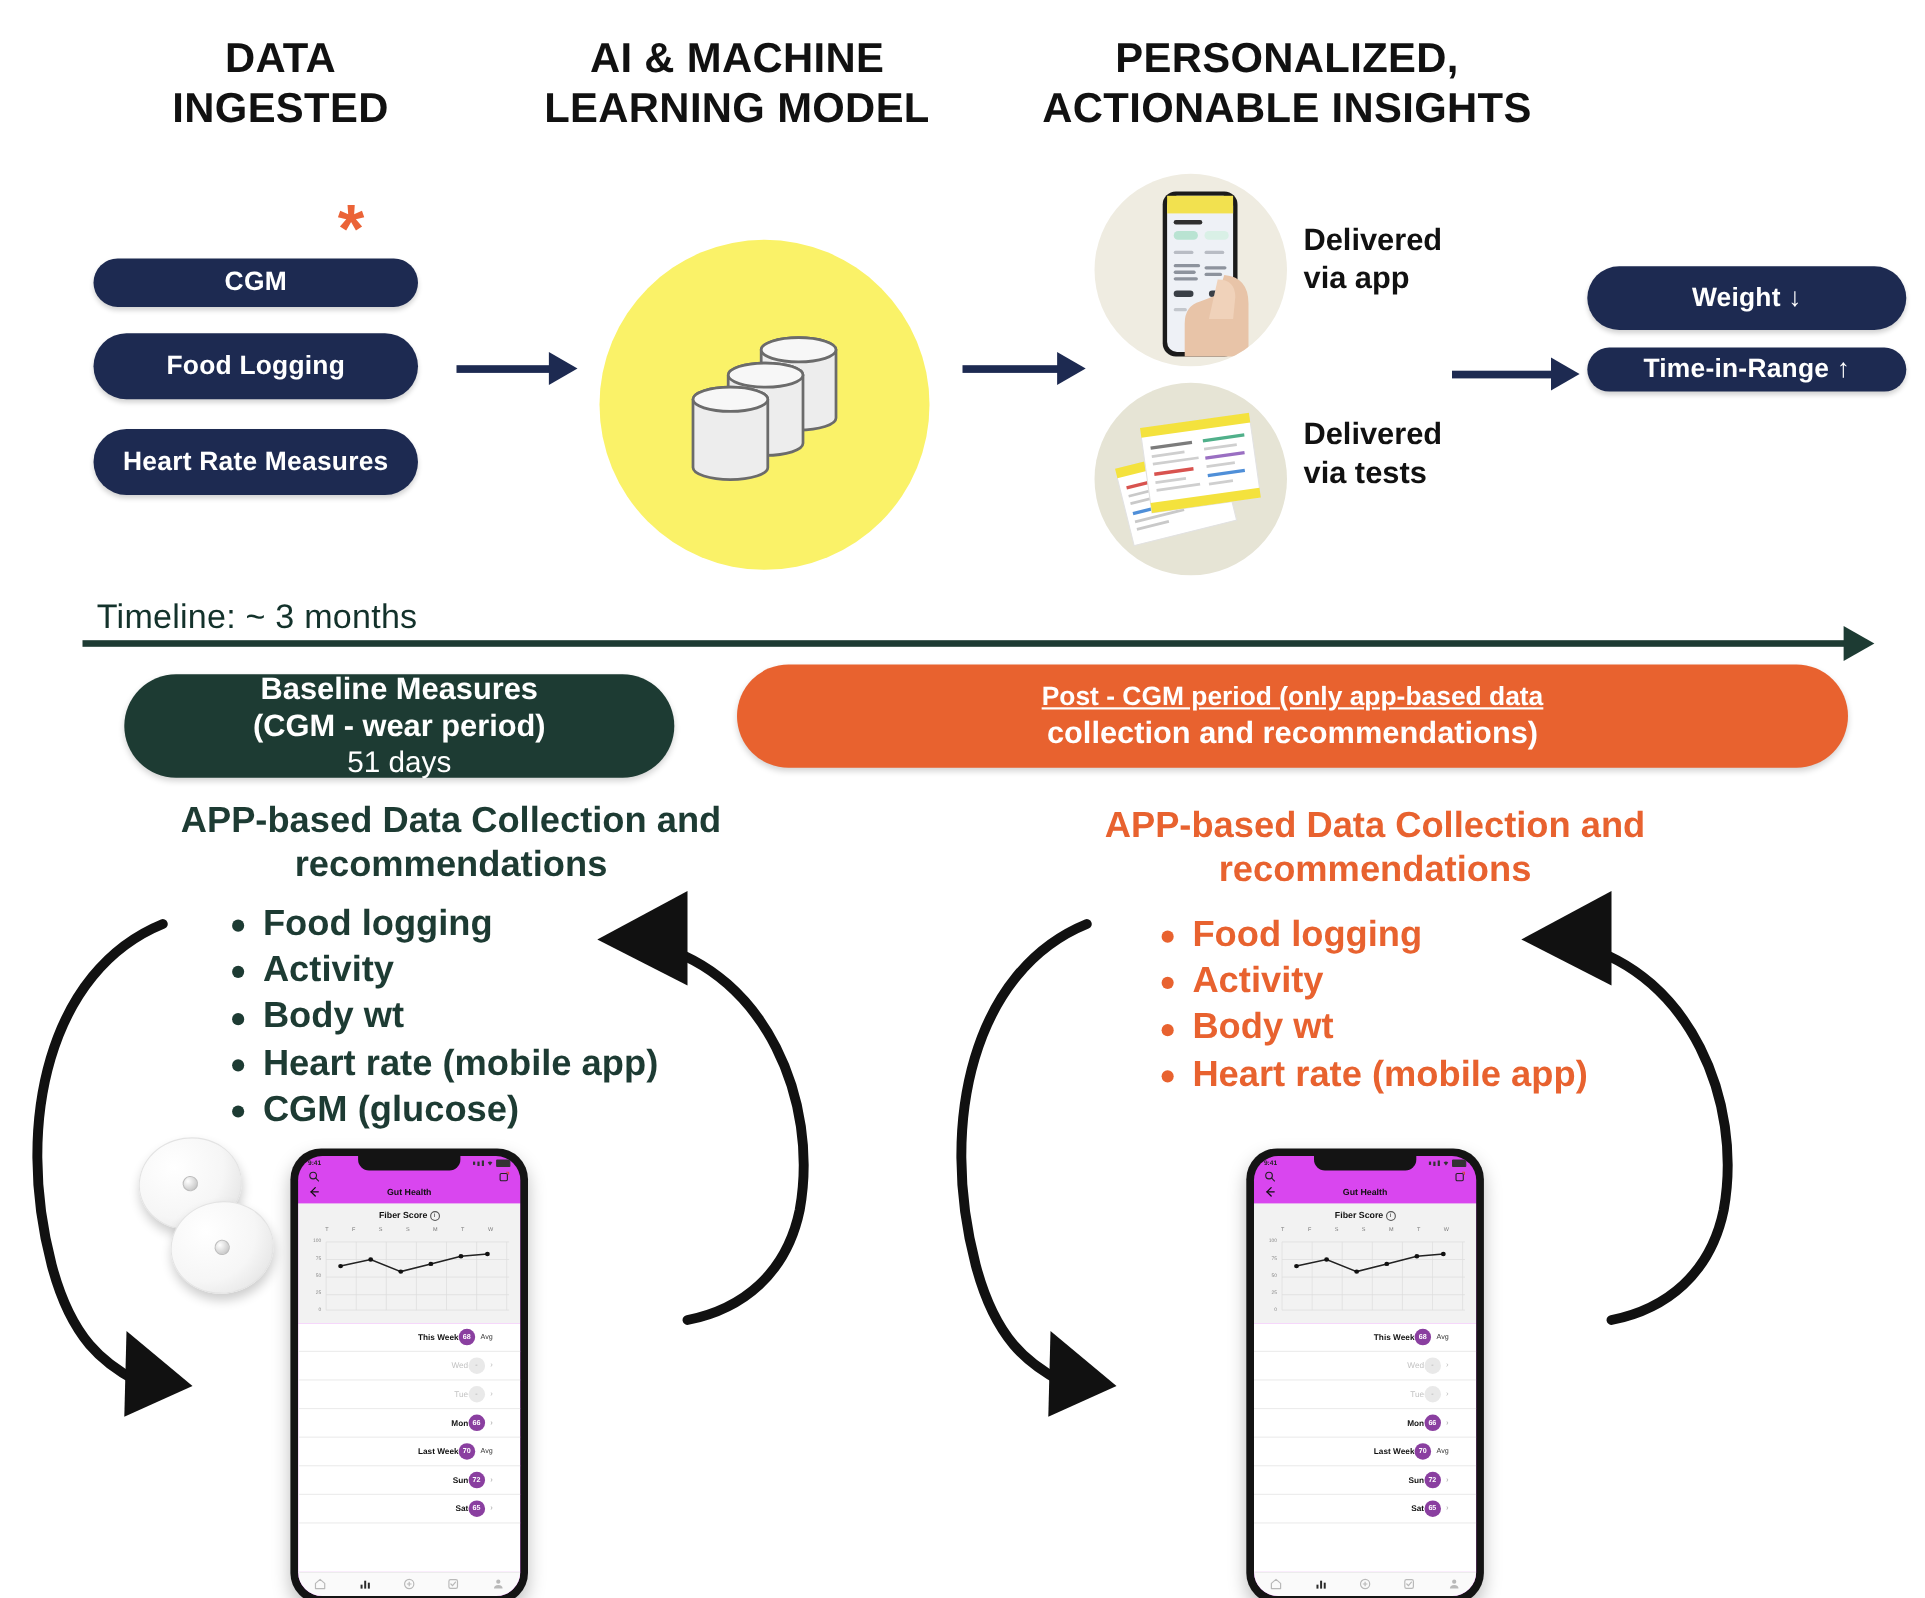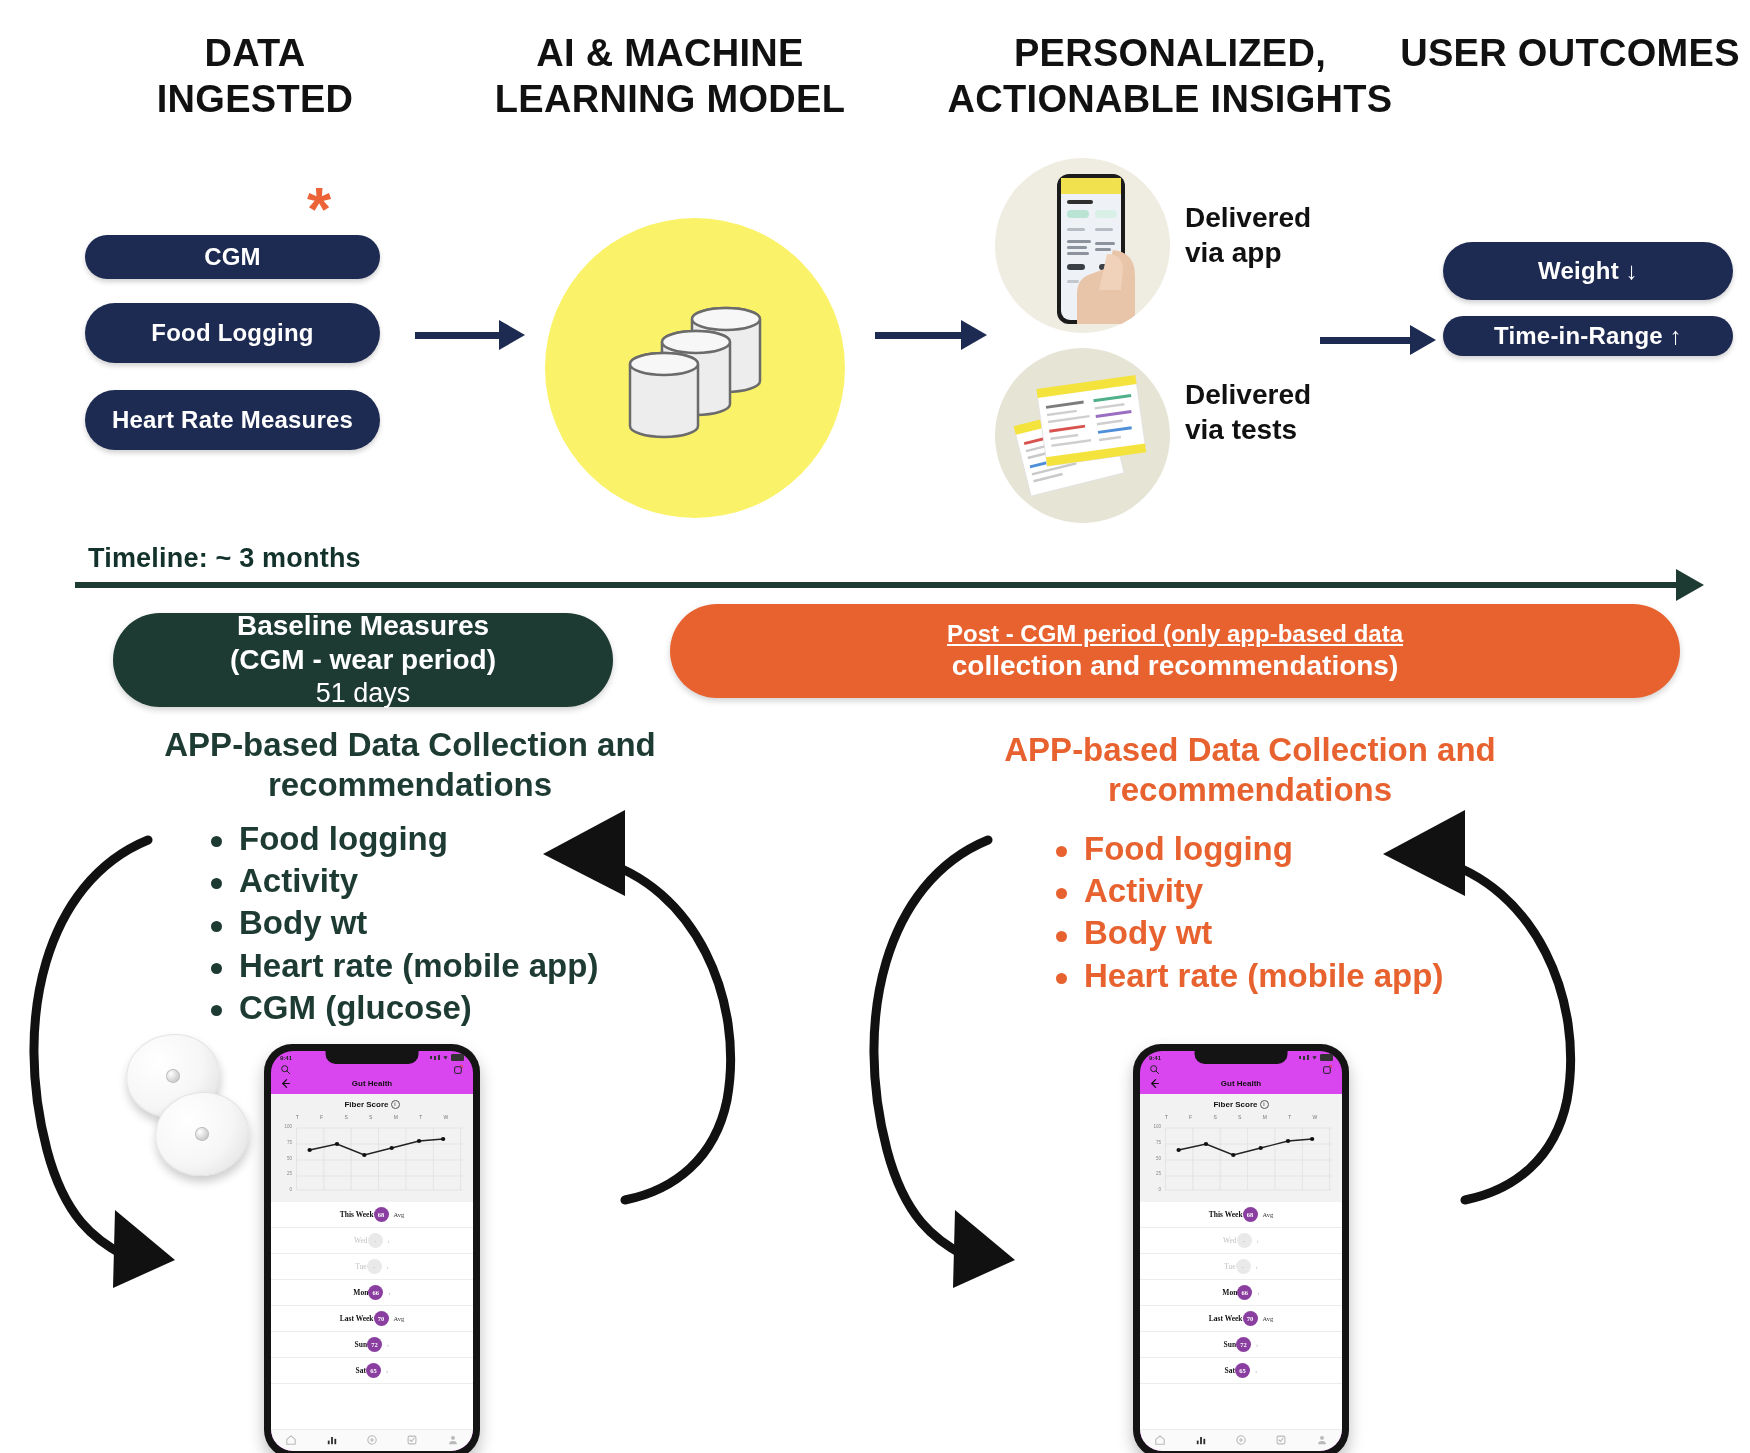--- a/index.html
+++ b/index.html
@@ -48,21 +48,21 @@
   .photo-circle{position:absolute;border-radius:50%;overflow:hidden;}
   .photo-app{background:#efece1;}
   .photo-tests{background:#e6e4d5;}
   .side-label{
     position:absolute;font-weight:bold;font-size:28px;line-height:1.25;
     color:#111;white-space:pre-line;
   }
 
   
   .timeline-label{
-    position:absolute;font-weight:bold;font-size:27px;color:#13322b;letter-spacing:.2px;
+    position:absolute;font-weight:normal;font-size:31px;color:#13322b;letter-spacing:.2px;
   }
   .timeline-line{position:absolute;height:6px;background:#1d3b33;}
   .timeline-head{
     position:absolute;width:0;height:0;
     border-top:16px solid transparent;border-bottom:16px solid transparent;
     border-left:28px solid #1d3b33;
   }
   .phase{
     position:absolute;border-radius:999px;display:flex;flex-direction:column;
     align-items:center;justify-content:center;color:#fff;text-align:center;
@@ -146,22 +146,22 @@
     display:inline-block;width:7px;height:7px;border:1px solid #555;border-radius:50%;
     font-size:5px;line-height:7px;text-align:center;vertical-align:1px;margin-left:2px;color:#555;
   }
   .daylabels{display:flex;justify-content:space-around;font-size:5px;color:#777;padding:0 6px 2px;}
   .chartbox{position:relative;height:72px;}
   .chartbox svg{position:absolute;inset:0;width:100%;height:100%;}
   .ylabels{position:absolute;left:0;top:0;bottom:0;width:12px;display:flex;flex-direction:column;
            justify-content:space-between;font-size:4.5px;color:#888;align-items:flex-end;padding:2px 1px;}
   .list{flex:1;background:#fff;}
   .lrow{
-    display:flex;align-items:center;justify-content:center;
-    padding:5px 7px;border-bottom:1px solid #ececec;font-size:7.5px;color:#111;font-weight:bold;font-family:Liberation Serif, serif;
+    display:flex;align-items:center;justify-content:flex-end;
+    padding:5px 25px;border-bottom:1px solid #ececec;font-size:7.5px;color:#111;font-weight:bold;
   }
   .lrow.dim{color:#c3c3c3;font-weight:normal;}
   .lrow .right{display:flex;align-items:center;gap:5px;}
   .badge{
     width:15px;height:15px;border-radius:50%;background:#8a3fa0;color:#fff;
     font-size:6.5px;display:flex;align-items:center;justify-content:center;font-weight:bold;
   }
   .badge.empty{background:#e9e9e9;color:#bdbdbd;}
   .avg{font-size:6.5px;color:#333;font-weight:normal;}
   .chev{font-size:7px;color:#bbb;}
@@ -176,21 +176,20 @@
 <body>
 
 <div class="stage">
 
   <div class="col-head" style="left:60px;top:30px;width:390px;">DATA
 INGESTED</div>
   <div class="col-head" style="left:435px;top:30px;width:470px;">AI &amp; MACHINE
 LEARNING MODEL</div>
   <div class="col-head" style="left:930px;top:30px;width:480px;">PERSONALIZED,
 ACTIONABLE INSIGHTS</div>
-  <div class="col-head" style="left:1400px;top:30px;width:340px;">USER OUTCOMES</div>
 
   <div class="pill" style="left:85px;top:235px;width:295px;height:44px;">CGM</div>
   <div class="asterisk" style="left:307px;top:178px;">*</div>
 
   <div class="pill" style="left:85px;top:303px;width:295px;height:60px;">Food Logging</div>
   <div class="pill" style="left:85px;top:390px;width:295px;height:60px;">Heart Rate Measures</div>
 
   <div class="arrow-navy" style="left:415px;top:335px;width:110px;">
     <div class="shaft" style="width:86px;"></div>
     <div class="head" style="left:84px;"></div>

